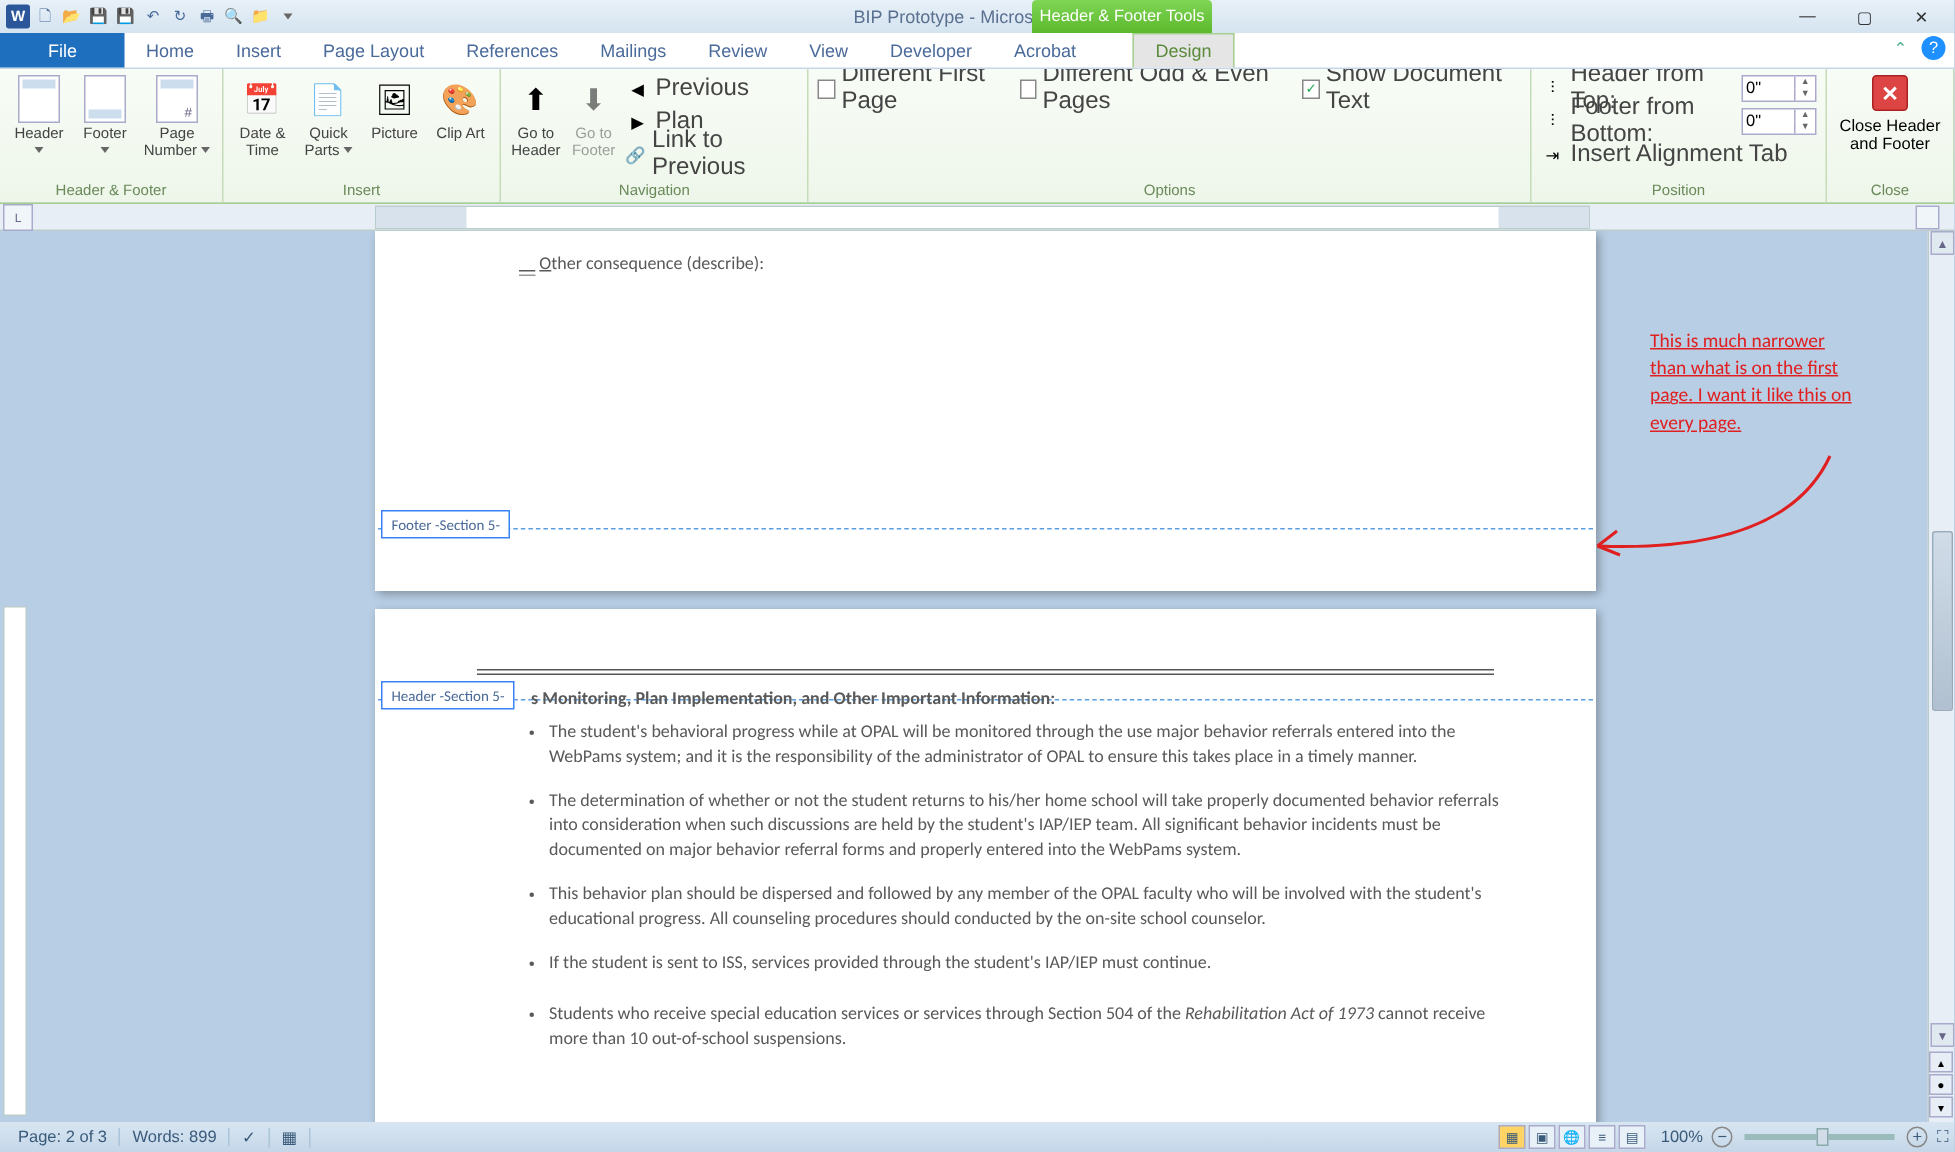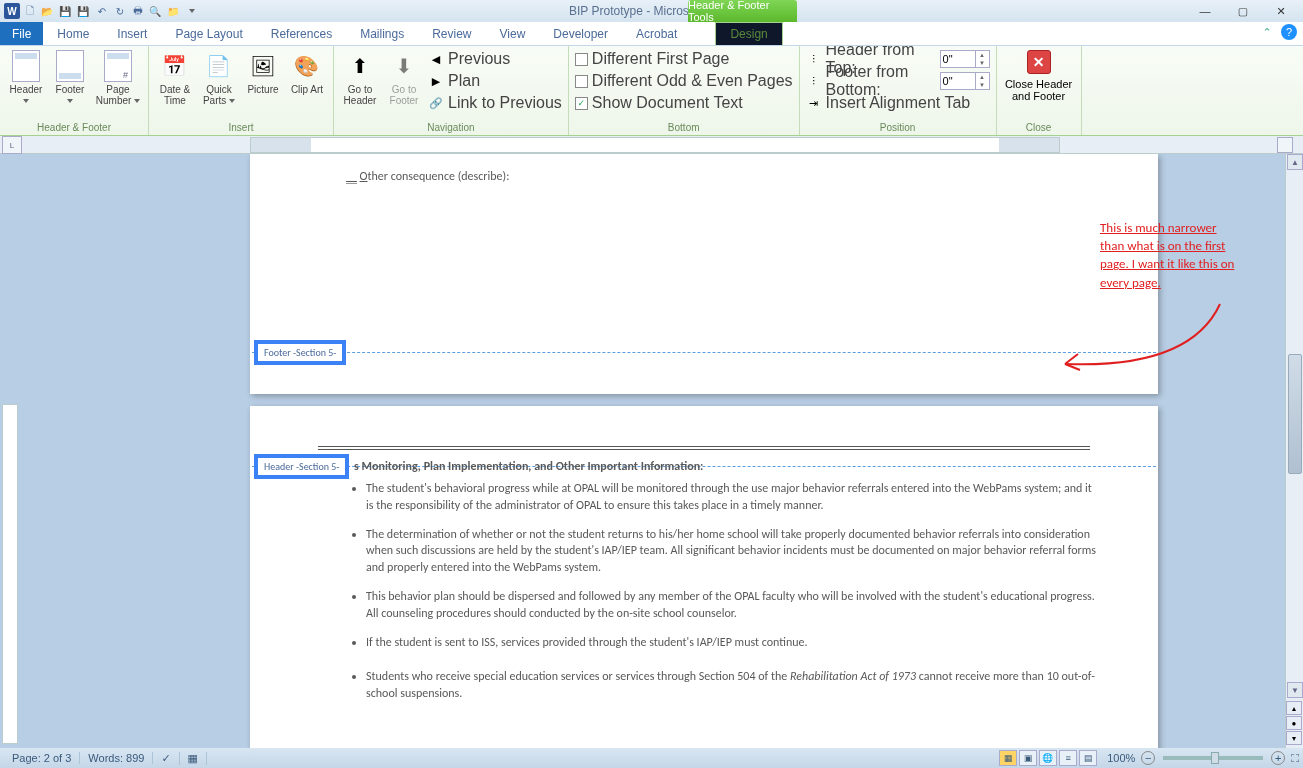--- a/index.html
+++ b/index.html
@@ -4,29 +4,29 @@
 <style>
 * { box-sizing: border-box; margin: 0; padding: 0; }
 body { font-family: "Segoe UI", Tahoma, sans-serif; font-size: 11px; background: #b8cee4; overflow: hidden; width: 1303px; height: 768px; position: relative; }
 
 
 .titlebar { height: 22px; background: linear-gradient(#e8f0f8, #d4e4f0); display: flex; align-items: center; position: relative; }
 .qat { display: flex; align-items: center; gap: 2px; padding: 0 4px; }
 .qat-icon { width: 16px; height: 16px; display: flex; align-items: center; justify-content: center; font-size: 10px; color: #4a6a9a; cursor: pointer; }
 .word-icon { width: 16px; height: 16px; background: #2b579a; color: #fff; font-weight: bold; font-size: 10px; display: flex; align-items: center; justify-content: center; border-radius: 2px; }
 .title-text { position: absolute; left: 50%; transform: translateX(-50%); font-size: 12px; color: #5a7090; }
-.contextual-tab-label { position: absolute; left: 688px; top: 0; height: 22px; width: 109px; background: linear-gradient(#7fd655, #5cb82c); color: #fff; display: flex; align-items: center; justify-content: center; font-size: 11px; border-radius: 3px 3px 0 0; }
+.contextual-tab-label { position: absolute; left: 688px; top: 0; height: 22px; width: 120px; background: linear-gradient(#7fd655, #5cb82c); color: #fff; display: flex; align-items: center; justify-content: center; font-size: 11px; border-radius: 3px 3px 0 0; }
 .window-controls { position: absolute; right: 0; display: flex; gap: 14px; padding-right: 10px; }
 .win-btn { width: 24px; height: 18px; display: flex; align-items: center; justify-content: center; font-size: 11px; cursor: pointer; color: #333; }
 
 
 .menubar { height: 24px; background: #fff; display: flex; align-items: stretch; border-bottom: 1px solid #c5d6e8; position: relative; }
-.file-tab { background: #1e6fbe; color: #fff; padding: 4px 12px; font-size: 12px; display: flex; align-items: center; cursor: pointer; }
+.file-tab { background: #1e6fbe; color: #fff; padding: 4px 32px; font-size: 12px; display: flex; align-items: center; cursor: pointer; }
 .menu-tab { padding: 1px 14px; font-size: 12px; color: #4a6a9a; cursor: pointer; display: flex; align-items: center; }
-.menu-tab.active { background: #0f172a; border: 1px solid #a5d08f; border-bottom: none; color: #5a8a3a; }
+.menu-tab.active { background: #e5e5e5; border: 1px solid #a5d08f; border-bottom: none; color: #5a8a3a; }
 .help-icons { position: absolute; right: 6px; top: 2px; display: flex; gap: 6px; }
 .help-icons span { width: 16px; height: 16px; display: flex; align-items: center; justify-content: center; cursor: pointer; color: #4a8; }
 
 
 .ribbon { height: 90px; background: linear-gradient(#f8fcf6, #eef6ea); border-bottom: 1px solid #a5d08f; display: flex; }
 .ribbon-group { border-right: 1px solid #c5dcb8; padding: 2px 6px 0 6px; display: flex; flex-direction: column; justify-content: space-between; }
 .group-body { display: flex; gap: 4px; align-items: flex-start; flex: 1; }
 .group-label { text-align: center; font-size: 10px; color: #6a8a5a; padding-bottom: 2px; }
 .big-btn { display: flex; flex-direction: column; align-items: center; width: 40px; padding-top: 2px; cursor: pointer; }
 .big-btn .icn { width: 32px; height: 32px; display: flex; align-items: center; justify-content: center; font-size: 20px; }
@@ -51,27 +51,27 @@
 
 
 .doc-area { position: absolute; top: 154px; left: 0; right: 0; bottom: 20px; background: #b8cee4; overflow: hidden; }
 .vruler { position: absolute; left: 2px; top: 250px; width: 16px; height: 340px; background: #fff; border: 1px solid #bcc; }
 .vscroll { position: absolute; right: 0; top: 0; width: 18px; height: 100%; background: #e8eef5; border-left: 1px solid #bcc; }
 .vscroll-thumb { position: absolute; top: 200px; width: 14px; left: 2px; height: 120px; background: linear-gradient(#d0dce8, #b0c0d0); border: 1px solid #9ab; border-radius: 2px; cursor: pointer; }
 .vscroll-arrow { position: absolute; width: 16px; height: 16px; left: 1px; background: #e0e8f0; border: 1px solid #aac; display: flex; align-items: center; justify-content: center; font-size: 8px; cursor: pointer; color: #668; }
 .nav-btns { position: absolute; right: 1px; bottom: 2px; width: 16px; }
 .nav-btns div { height: 14px; border: 1px solid #aac; background: #e8eef5; margin-bottom: 1px; font-size: 8px; display: flex; align-items: center; justify-content: center; cursor: pointer; }
 
-.page { position: absolute; left: 250px; width: 908px; background: #fff; box-shadow: 2px 2px 6px rgba(0,0,0,0.3); }
+.page { position: absolute; left: 250px; width: 814px; background: #fff; box-shadow: 2px 2px 6px rgba(0,0,0,0.3); }
 .page1 { top: 0; height: 240px; }
 .page2 { top: 252px; height: 450px; }
 
 .doc-text { font-family: Calibri, sans-serif; color: #595959; font-size: 12px; line-height: 1.4; }
 .dashed-line { border-top: 1px dashed #5a9de0; position: absolute; left: 2px; right: 2px; }
-.section-tag { position: absolute; background: #fff; border: 4px solid #3b82f6; padding: 2px 6px; font-size: 10px; color: #4a6a9a; font-family: Calibri, sans-serif; }
+.section-tag { position: absolute; background: #fff; border: 1px solid #3b82f6; padding: 2px 6px; font-size: 10px; color: #4a6a9a; font-family: Calibri, sans-serif; }
 
 
 .annotation { position: absolute; color: #e02020; font-size: 13px; line-height: 1.4; font-family: Calibri, sans-serif; }
 .anno-curve { position: absolute; pointer-events: none; }
 
 
 .statusbar { position: absolute; bottom: 0; left: 0; right: 0; height: 20px; background: linear-gradient(#d8e6f2, #c4d6e8); display: flex; align-items: center; font-size: 11px; color: #3a5a7a; padding: 0 4px; }
 .status-item { padding: 0 8px; border-right: 1px solid #aac4d8; cursor: pointer; }
 .status-right { margin-left: auto; display: flex; align-items: center; gap: 2px; }
 .view-btn { width: 18px; height: 16px; border: 1px solid #aac; background: #e8f0f8; cursor: pointer; display: flex; align-items: center; justify-content: center; font-size: 9px; }
@@ -202,36 +202,36 @@
             <span class="icn">🔗</span>
             <span class="lbl">Link to Previous</span>
           </div>
       </div>
     </div>
     <div class="group-label">Navigation</div>
   </div>
 
   <div class="ribbon-group">
     <div class="group-body">
-      <div style="display:flex;flex-direction:column;gap:0">
+      <div style="display:flex;flex-direction:row;gap:0">
         <div class="small-row">
             <span class="chk"></span>
             <span class="lbl">Different First Page</span>
           </div>
         <div class="small-row">
             <span class="chk"></span>
             <span class="lbl">Different Odd &amp; Even Pages</span>
           </div>
         <div class="small-row">
             <span class="chk">✓</span>
             <span class="lbl">Show Document Text</span>
           </div>
       </div>
     </div>
-    <div class="group-label">Bottom</div>
+    <div class="group-label">Options</div>
   </div>
 
   <div class="ribbon-group">
     <div class="group-body">
       <div style="display:flex;flex-direction:column;gap:0">
         <div class="small-row">
           <span class="icn">⫶</span>
           <span class="lbl" style="width:110px">Header from Top:</span>
           <div class="spinner">
               <span>0"</span>

